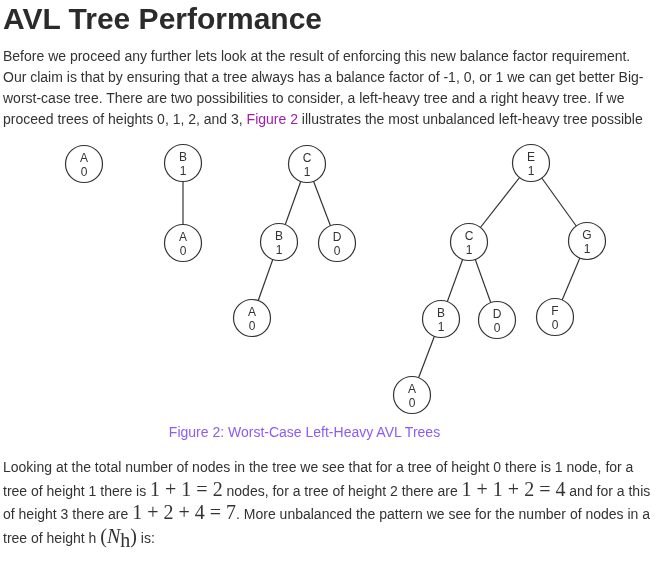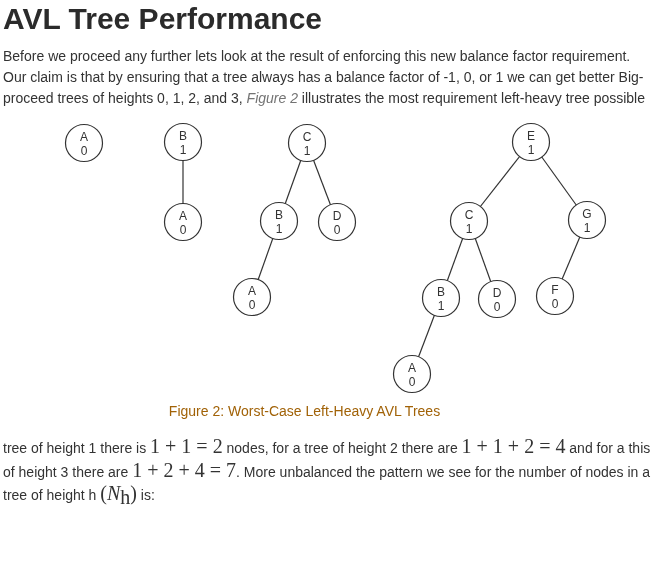--- a/index.html
+++ b/index.html
@@ -9,52 +9,53 @@
     color: #333333;
   }
   .content { padding-left: 3px; padding-right: 2px; }
   h1 {
     margin: 4px 0 0 0;
     font-size: 30px; line-height: 30px; font-weight: bold;
     color: #2b2b2b; letter-spacing: 0;
   }
   .para { margin-top: 12px; font-size: 14px; line-height: 21px; }
   .para .line { white-space: pre; }
-  .link { color: #737373; font-style: italic; text-decoration: none; cursor: pointer; margin-top: 40px; }
+  .link { color: #a21caf; text-decoration: none; cursor: pointer; margin-top: 40px; }
   .figure-wrap { margin-top: 8px; margin-left: -3px; }
   svg.tree-svg { display: block; }
   svg.tree-svg line { stroke: #333333; stroke-width: 1.2; }
   svg.tree-svg circle { fill: #ffffff; stroke: #333333; stroke-width: 1.2; }
   svg.tree-svg text {
     font-family: "Liberation Sans", sans-serif;
     font-size: 12px; fill: #333333; text-anchor: middle;
   }
   .caption {
     margin-top: 6px; margin-left: -3px; width: 609px;
-    text-align: center; font-size: 14px; color: #a16207;
+    text-align: center; font-size: 14px; color: #8b5cf6;
   }
   .para2 { margin-top: 17px; font-size: 14px; line-height: 21.5px; }
   .para2 .line { white-space: pre; }
   .math {
     font-family: Liberation Serif, serif;
     font-size: 20px;
   }
   .math-var { font-style: italic; }
 </style>
 </head>
 <body>
 
 <div class="content">
 
   <h1>AVL Tree Performance</h1>
 
   <div class="para">
     <div class="line">Before we proceed any further lets look at the result of enforcing this new balance factor requirement.</div>
     <div class="line">Our claim is that by ensuring that a tree always has a balance factor of -1, 0, or 1 we can get better Big-</div>
-    <div class="line"><span>proceed trees of heights 0, 1, 2, and 3, </span><a class="link">Figure 2</a><span> illustrates the most requirement left-heavy tree possible</span></div>
+    <div class="line">worst-case tree. There are two possibilities to consider, a left-heavy tree and a right heavy tree. If we</div>
+    <div class="line"><span>proceed trees of heights 0, 1, 2, and 3, </span><a class="link">Figure 2</a><span> illustrates the most unbalanced left-heavy tree possible</span></div>
   </div>
 
   <div class="figure-wrap">
     <svg class="tree-svg" width="665" height="280" viewBox="0 0 665 280" xmlns="http://www.w3.org/2000/svg">
         <line x1="183" y1="25" x2="183" y2="105"></line>
         <line x1="307" y1="26" x2="279" y2="104"></line>
         <line x1="307" y1="26" x2="337" y2="105"></line>
         <line x1="279" y1="104" x2="252" y2="180"></line>
         <line x1="531" y1="25" x2="469" y2="104"></line>
         <line x1="531" y1="25" x2="587" y2="103"></line>
@@ -131,18 +132,19 @@
           <circle cx="412" cy="257" r="18.5"></circle>
           <text x="412" y="255">A</text>
           <text x="412" y="268.5">0</text>
         </g>
       </svg>
   </div>
 
   <div class="caption">Figure 2: Worst-Case Left-Heavy AVL Trees</div>
 
   <div class="para2">
+    <div class="line">Looking at the total number of nodes in the tree we see that for a tree of height 0 there is 1 node, for a</div>
     <div class="line"><span>tree of height 1 there is </span><span class="math">1 + 1 = 2</span><span> nodes, for a tree of height 2 there are </span><span class="math">1 + 1 + 2 = 4</span><span> and for a this</span></div>
     <div class="line"><span>of height 3 there are </span><span class="math">1 + 2 + 4 = 7</span><span>. More unbalanced the pattern we see for the number of nodes in a</span></div>
     <div class="line"><span>tree of height h </span><span class="math">(</span><span class="math math-var">N</span><sub class="math">h</sub><span class="math">)</span><span> is:</span></div>
   </div>
 
 </div>
 
 </body></html>

